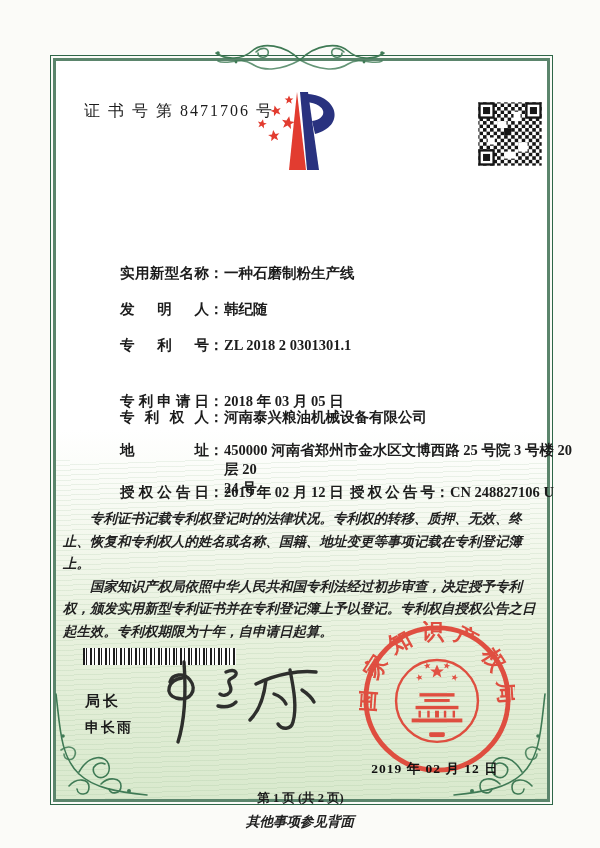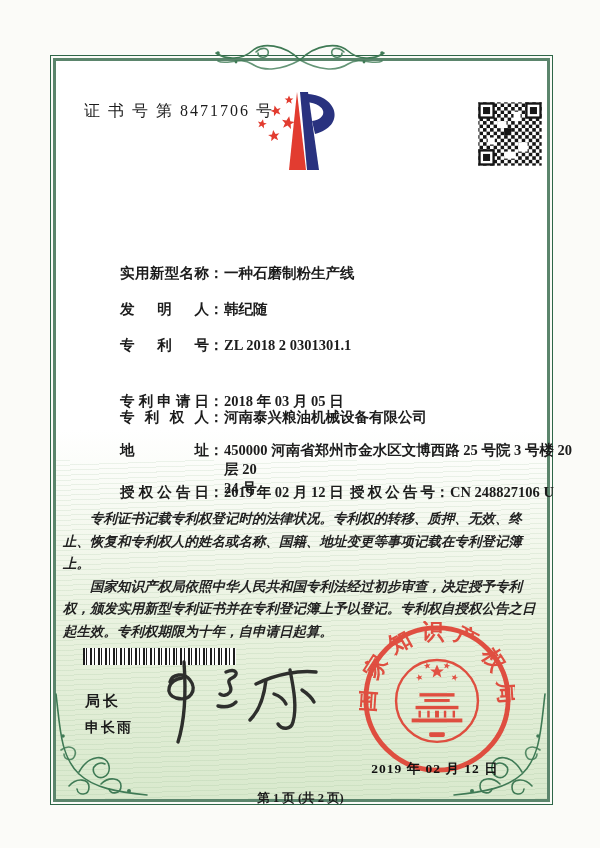--- a/index.html
+++ b/index.html
@@ -232,14 +232,15 @@
           <rect x="96" y="92" width="2.5" height="7"></rect>
         <rect x="54" y="100" width="52" height="4"></rect>
         <rect x="72" y="114" width="16" height="5" rx="1.5"></rect>
       </g>
     </g>
   </svg>
 
   <div class="seal-date">2019 年 02 月 12 日</div>
 
   <div class="page-indicator">第 1 页 (共 2 页)</div>
+  <div class="back-note">其他事项参见背面</div>
 
 </div>
 
 </body></html>

